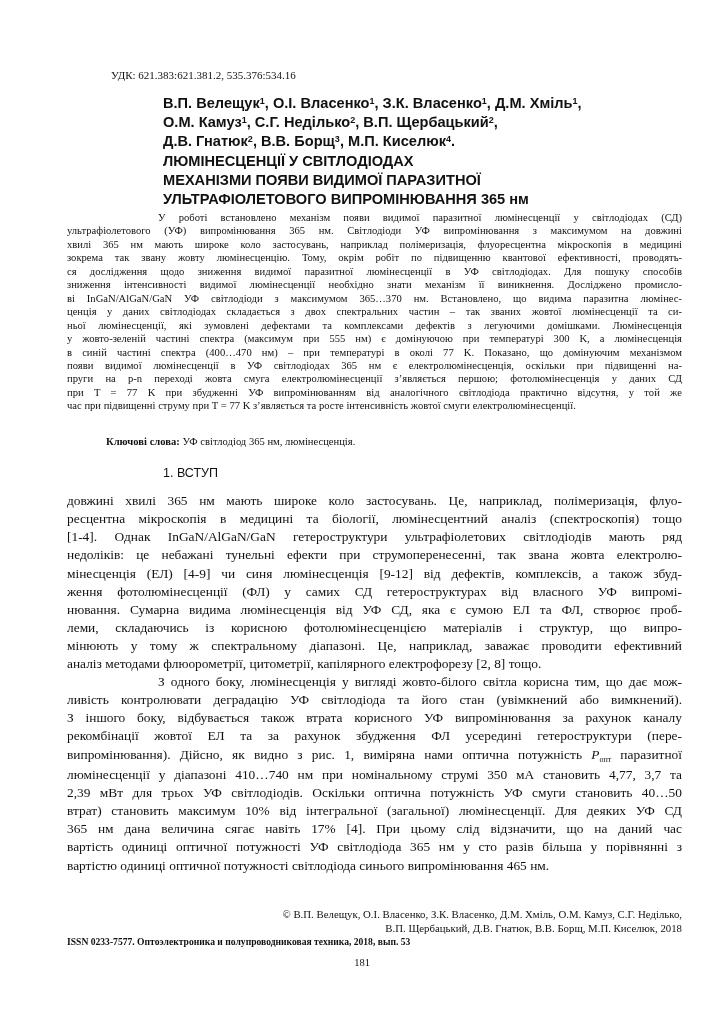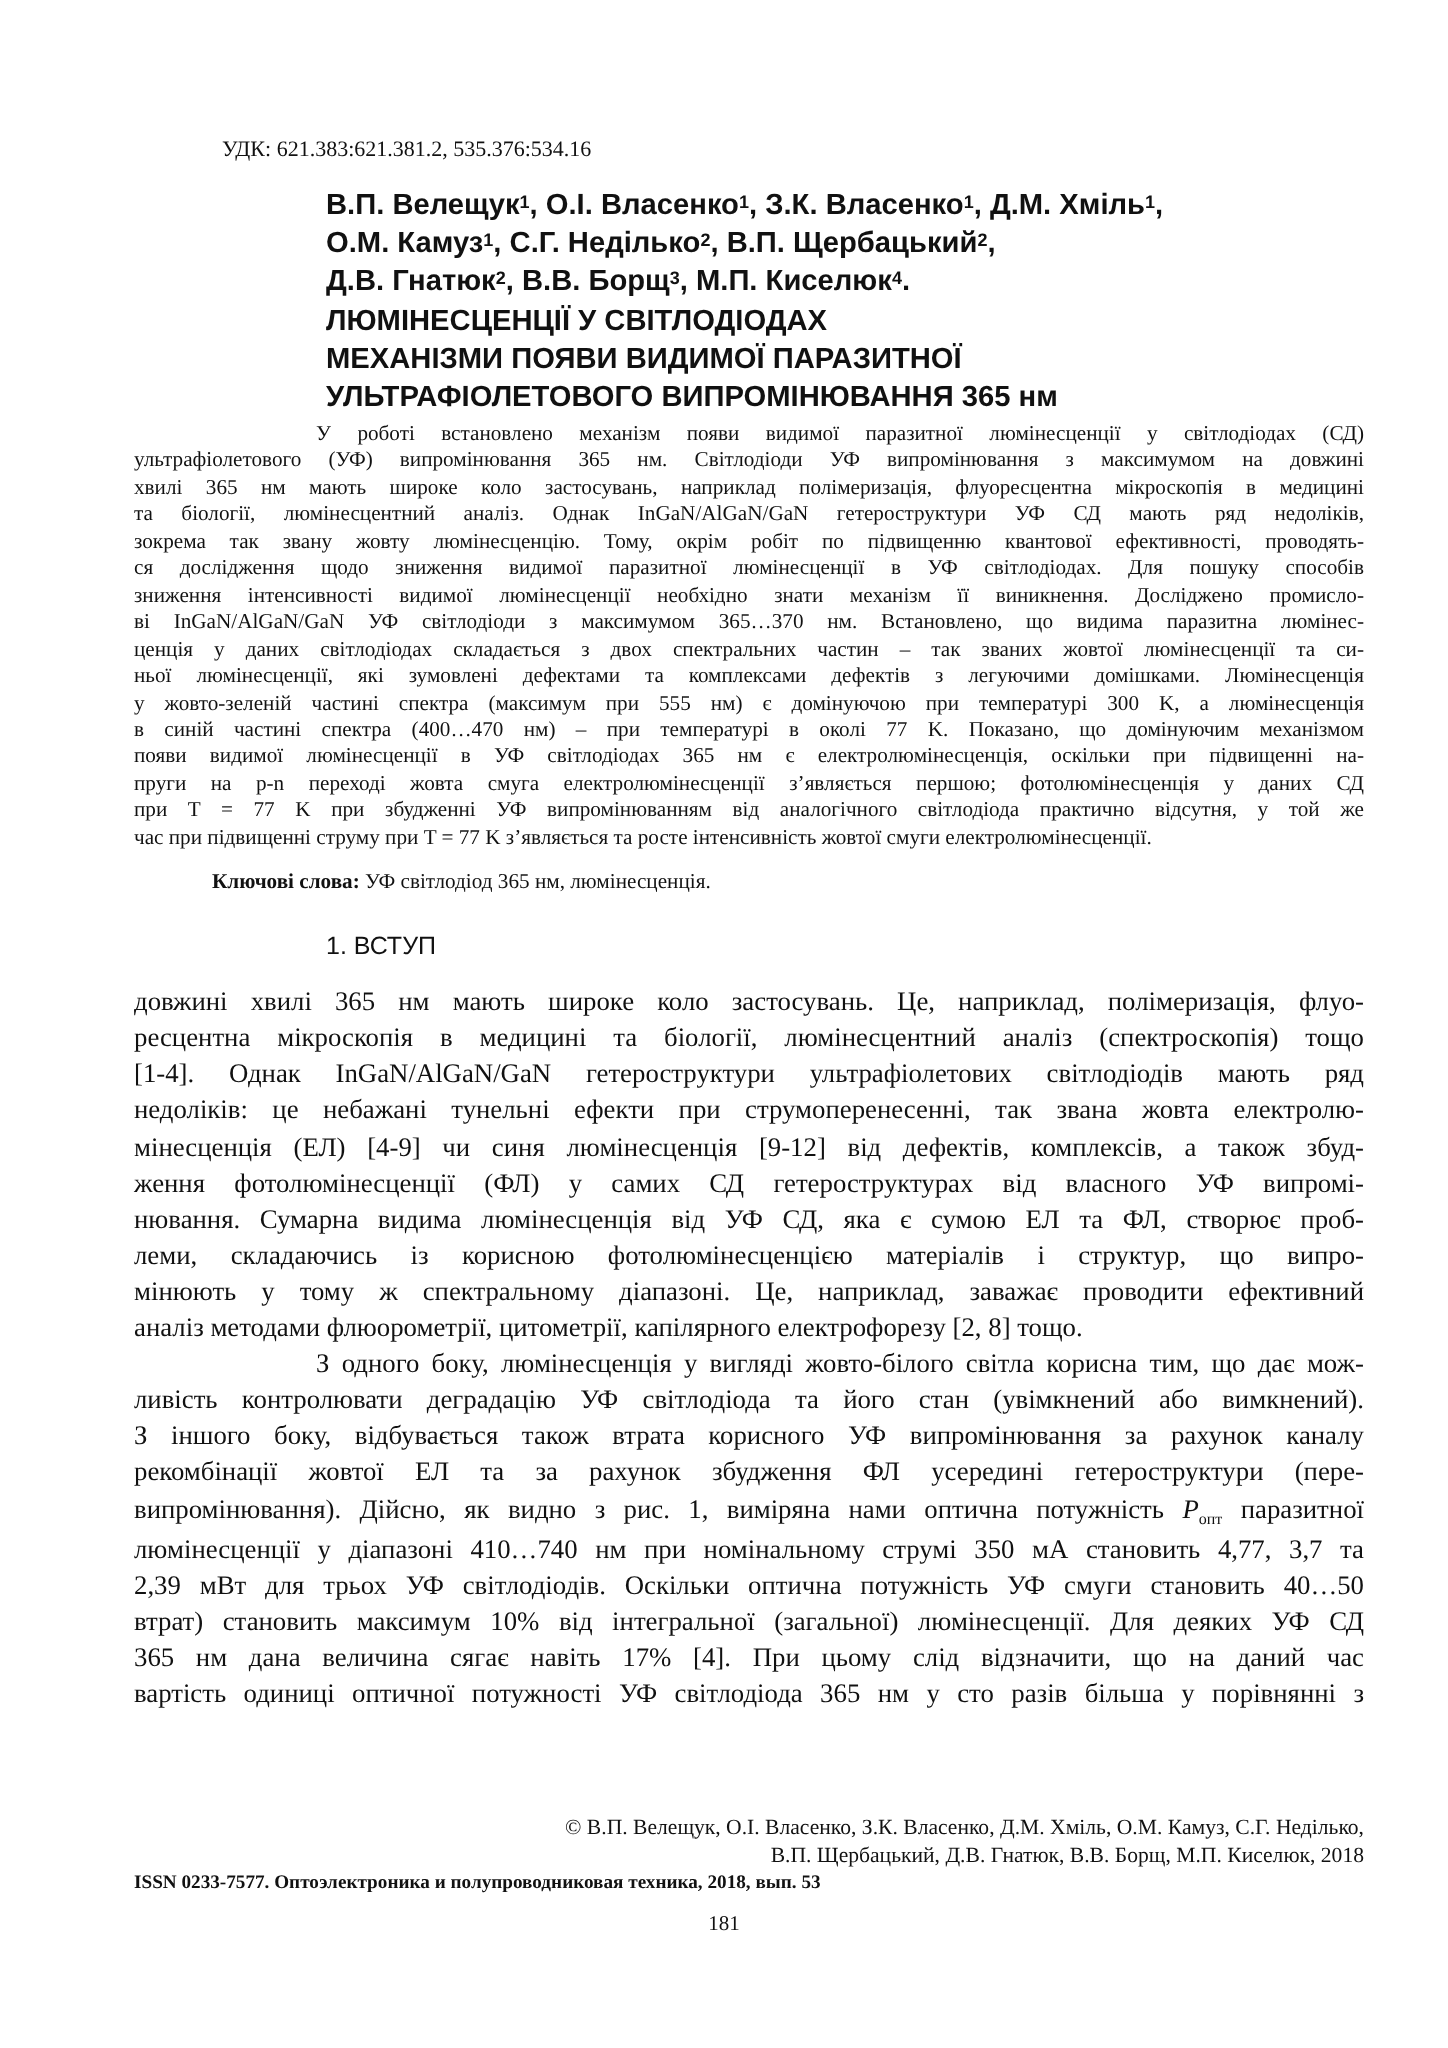--- a/index.html
+++ b/index.html
@@ -47,21 +47,20 @@
 <div id="title" class="sans">
   <div>ЛЮМІНЕСЦЕНЦІЇ У СВІТЛОДІОДАХ</div>
   <div>МЕХАНІЗМИ ПОЯВИ ВИДИМОЇ ПАРАЗИТНОЇ</div>
   <div>УЛЬТРАФІОЛЕТОВОГО ВИПРОМІНЮВАННЯ 365 нм</div>
 </div>
 
 <div id="abstract" class="para serif">
   <span class="ln indent">У роботі встановлено механізм появи видимої паразитної люмінесценції у світлодіодах (СД)</span>
   <span class="ln">ультрафіолетового (УФ) випромінювання 365 нм. Світлодіоди УФ випромінювання з максимумом на довжині</span>
   <span class="ln">хвилі 365 нм мають широке коло застосувань, наприклад полімеризація, флуоресцентна мікроскопія в медицині</span>
-  <span class="ln">та біології, люмінесцентний аналіз. Однак InGaN/AlGaN/GaN гетероструктури УФ СД мають ряд недоліків,</span>
   <span class="ln">зокрема так звану жовту люмінесценцію. Тому, окрім робіт по підвищенню квантової ефективності, проводять-</span>
   <span class="ln">ся дослідження щодо зниження видимої паразитної люмінесценції в УФ світлодіодах. Для пошуку способів</span>
   <span class="ln">зниження інтенсивності видимої люмінесценції необхідно знати механізм її виникнення. Досліджено промисло-</span>
   <span class="ln">ві InGaN/AlGaN/GaN УФ світлодіоди з максимумом 365…370 нм. Встановлено, що видима паразитна люмінес-</span>
   <span class="ln">ценція у даних світлодіодах складається з двох спектральних частин – так званих жовтої люмінесценції та си-</span>
   <span class="ln">ньої люмінесценції, які зумовлені дефектами та комплексами дефектів з легуючими домішками. Люмінесценція</span>
   <span class="ln">у жовто-зеленій частині спектра (максимум при 555 нм) є домінуючою при температурі 300 K, а люмінесценція</span>
   <span class="ln">в синій частині спектра (400…470 нм) – при температурі в околі 77 K. Показано, що домінуючим механізмом</span>
   <span class="ln">появи видимої люмінесценції в УФ світлодіодах 365 нм є електролюмінесценція, оскільки при підвищенні на-</span>
   <span class="ln">пруги на p-n переході жовта смуга електролюмінесценції з’являється першою; фотолюмінесценція у даних СД</span>
@@ -90,20 +89,21 @@
   <span class="ln indent">З одного боку, люмінесценція у вигляді жовто-білого світла корисна тим, що дає мож-</span>
   <span class="ln">ливість контролювати деградацію УФ світлодіода та його стан (увімкнений або вимкнений).</span>
   <span class="ln">З іншого боку, відбувається також втрата корисного УФ випромінювання за рахунок каналу</span>
   <span class="ln">рекомбінації жовтої ЕЛ та за рахунок збудження ФЛ усередині гетероструктури (пере-</span>
   <span class="ln"><span>випромінювання). Дійсно, як видно з рис. 1, виміряна нами оптична потужність </span><i>P</i><sub>опт</sub><span> паразитної</span></span>
   <span class="ln">люмінесценції у діапазоні 410…740 нм при номінальному струмі 350 мА становить 4,77, 3,7 та</span>
   <span class="ln">2,39 мВт для трьох УФ світлодіодів. Оскільки оптична потужність УФ смуги становить 40…50</span>
   <span class="ln">втрат) становить максимум 10% від інтегральної (загальної) люмінесценції. Для деяких УФ СД</span>
   <span class="ln">365 нм дана величина сягає навіть 17% [4]. При цьому слід відзначити, що на даний час</span>
   <span class="ln">вартість одиниці оптичної потужності УФ світлодіода 365 нм у сто разів більша у порівнянні з</span>
+  <span class="ln last">вартістю одиниці оптичної потужності світлодіода синього випромінювання 465 нм.</span>
 </div>
 
 <div id="copyright" class="serif">
   <div>© В.П. Велещук, О.І. Власенко, З.К. Власенко, Д.М. Хміль, О.М. Камуз, С.Г. Неділько,</div>
   <div>В.П. Щербацький, Д.В. Гнатюк, В.В. Борщ, М.П. Киселюк, 2018</div>
 </div>
 
 <div id="issn" class="serif">ISSN 0233-7577. Оптоэлектроника и полупроводниковая техника, 2018, вып. 53</div>
 
 <div id="pagenum" class="serif">181</div>

